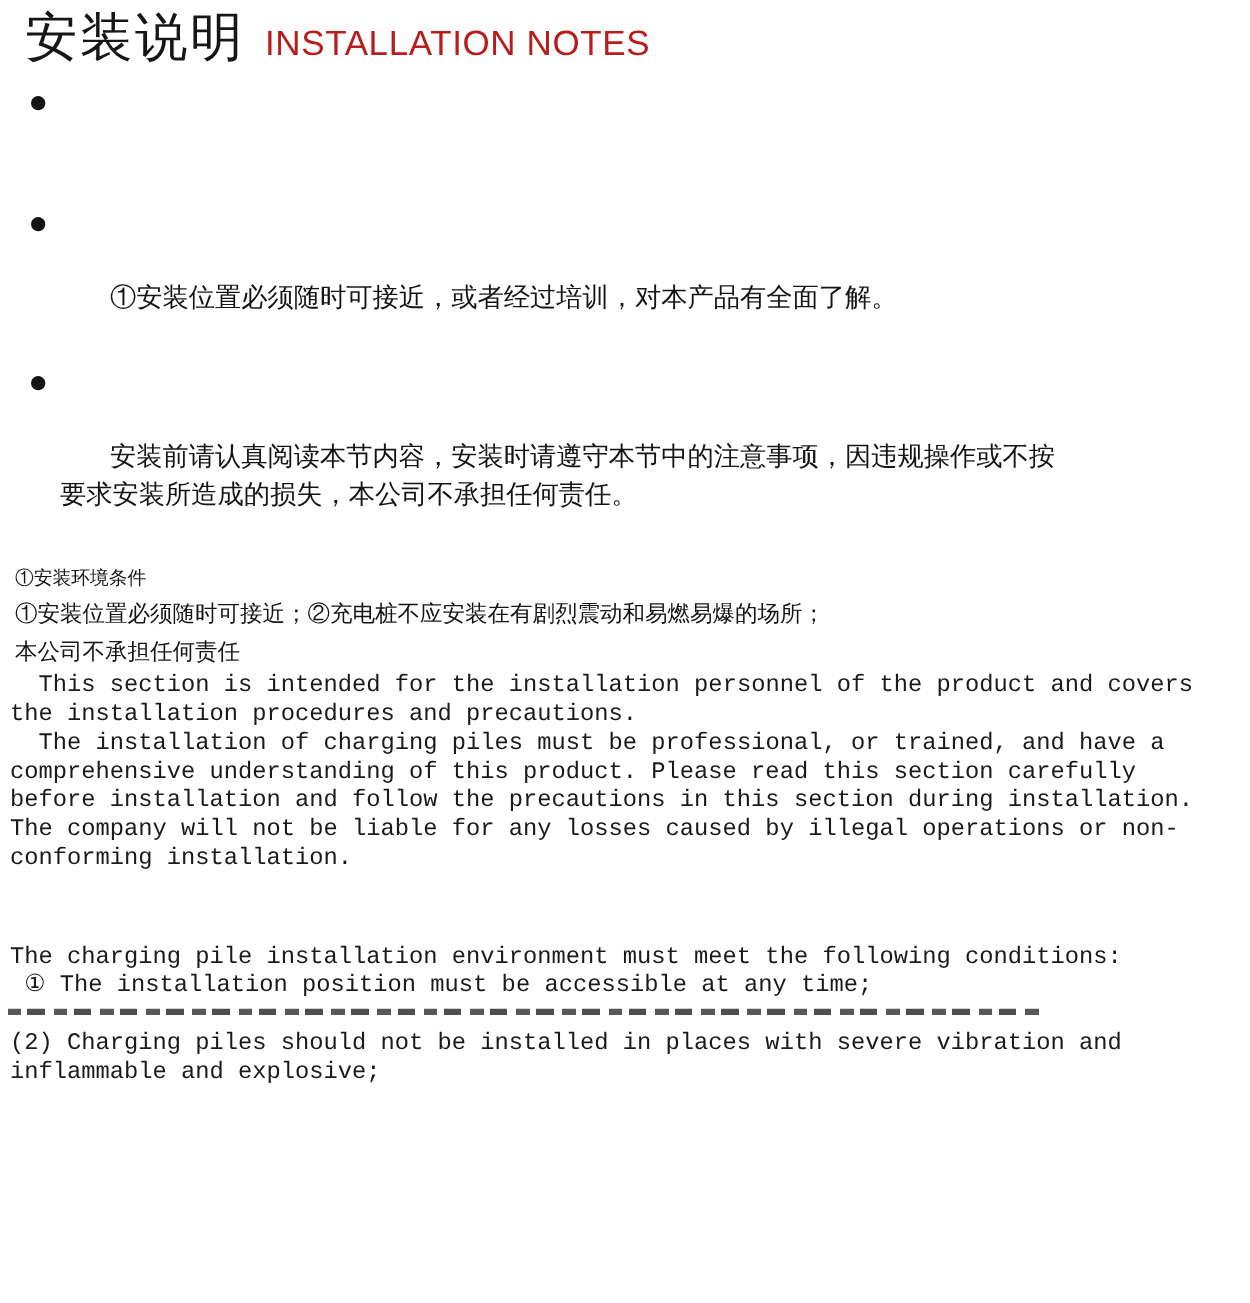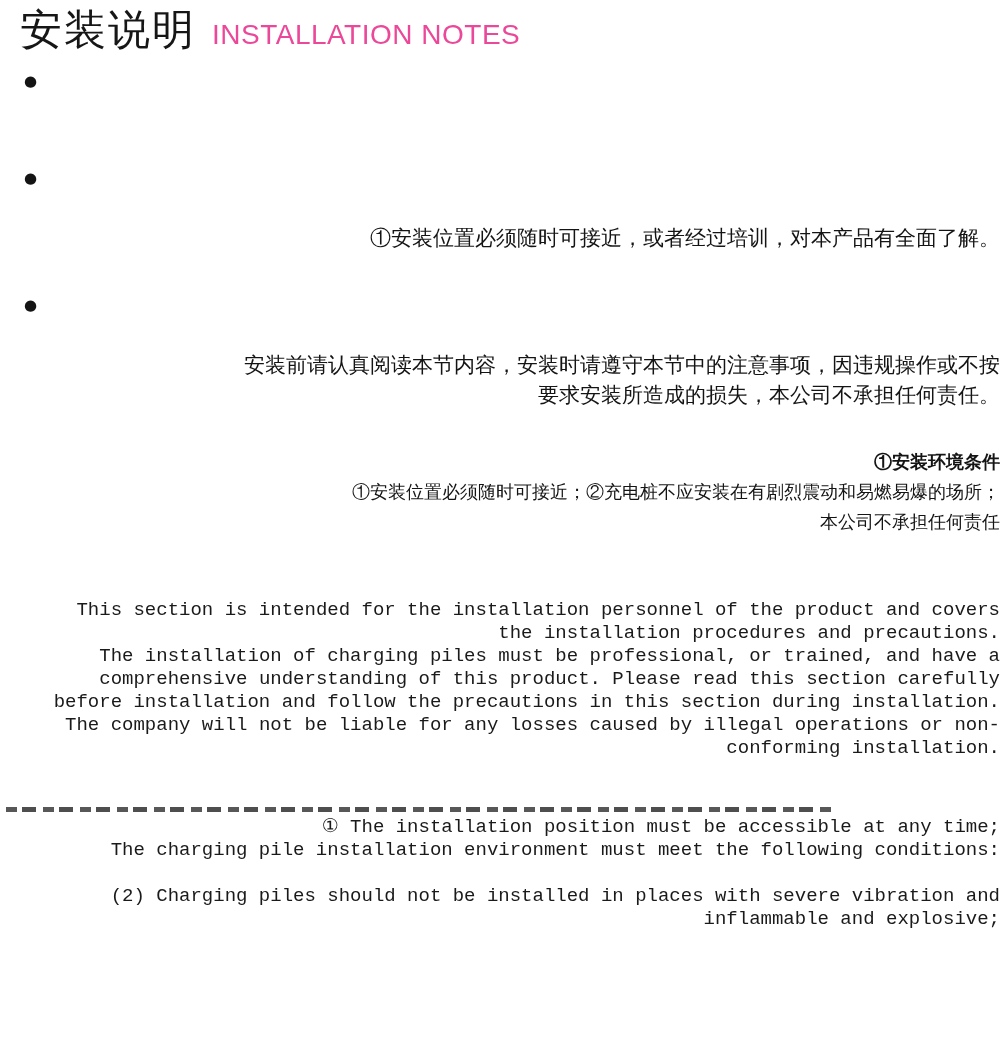--- a/index.html
+++ b/index.html
@@ -1,59 +1,59 @@
 <!DOCTYPE html>
 <html><head>
 <meta charset="utf-8">
 <style>
   html, body { margin: 0; padding: 0; background: #ffffff; }
   body {
     width: 1000px; height: 1042px; overflow: hidden;
     color: #141414;
     font-family: "DejaVu Serif", serif;
   }
-  .page { position: relative; width: 1000px; height: 812px; padding: 4px 0 16px 8px; box-sizing: border-box; text-align: right; }
+  .page { position: relative; width: 1000px; height: 812px; padding: 4px 0 16px 8px; box-sizing: border-box; }
 
   
   .title-row { display: flex; align-items: baseline; margin-left: 12px; }
   .title-zh {
     font-family: "DejaVu Serif", serif;
     font-size: 42px; font-weight: 400; line-height: 52px; letter-spacing: 2px;
     color: #161616;
   }
   .title-en {
     font-family: "Liberation Sans", sans-serif;
-    font-size: 28px; font-weight: 400; margin-left: 16px; color: #ec4899;
+    font-size: 28px; font-weight: 400; margin-left: 16px; color: #b91c1c;
     letter-spacing: 0.5px;
   }
 
   
   .bullets { margin: 10px 0 0 14px; padding: 0; list-style: none; }
   .bullets li {
     position: relative; padding-left: 26px; margin-bottom: 7px;
     font-size: 21px; line-height: 30px; white-space: pre-wrap;
   }
   .bullet-dot {
     position: absolute; left: 2px; top: 0;
     font-size: 15px; line-height: 30px;
   }
 
   
   .zh-env { margin: 4px 0 0 4px; }
-  .zh-env-heading { font-size: 18px; line-height: 30px; font-weight: 700; margin: 0; }
+  .zh-env-heading { font-size: 15px; line-height: 30px; font-weight: 400; margin: 0; }
   .zh-env-intro   { font-size: 22px; line-height: 30px; margin: 0; }
   .zh-env-line    { font-size: 18px; line-height: 30px; margin: 0; white-space: pre; }
 
   
   .en {
     font-family: "Liberation Mono", "DejaVu Sans Mono", monospace;
     font-size: 19px; line-height: 23px; color: #1a1a1a;
   }
   .en-block { white-space: pre-wrap; margin: 0; }
-  .en-intro { margin-top: 62px; }
+  .en-intro { }
   .en-env   { margin-top: 56px; }
   .en-cond  { margin-top: 23px; }
 
   
   .cropped-strip {
     position: absolute; left: 6px; bottom: 0; height: 5px; width: 828px;
     background: repeating-linear-gradient(90deg,
       #3a3a3a 0px, #3a3a3a 11px,
       transparent 11px, transparent 16px,
       #2f2f2f 16px, #2f2f2f 30px,
@@ -95,22 +95,22 @@
   <div class="en">
     <p class="en-block en-intro">  This section is intended for the installation personnel of the product and covers
 the installation procedures and precautions.
   The installation of charging piles must be professional, or trained, and have a
 comprehensive understanding of this product. Please read this section carefully
 before installation and follow the precautions in this section during installation.
 The company will not be liable for any losses caused by illegal operations or non-
 conforming installation.</p>
 
     <div class="en-env">
+      <p class="en-block">The charging pile installation environment must meet the following conditions:</p>
       <p class="en-block"> ① The installation position must be accessible at any time;</p>
-      <p class="en-block">The charging pile installation environment must meet the following conditions:</p>
     </div>
 
     <p class="en-block en-cond">(2) Charging piles should not be installed in places with severe vibration and
 inflammable and explosive;</p>
 
   </div>
 
   <div class="cropped-strip"></div>
 
 </div>

